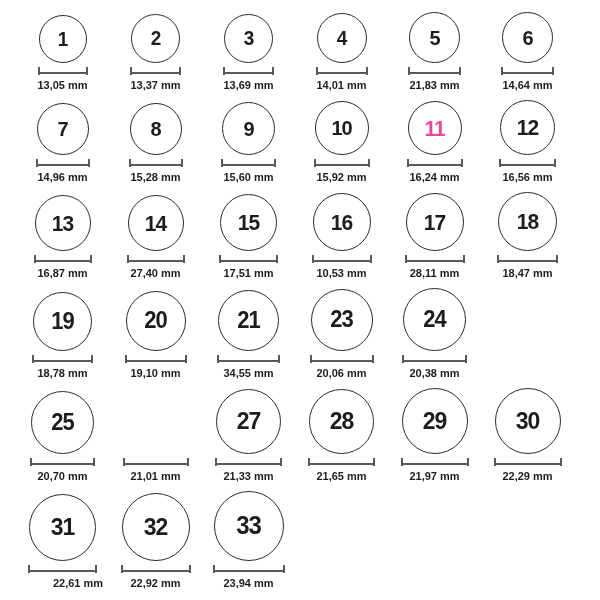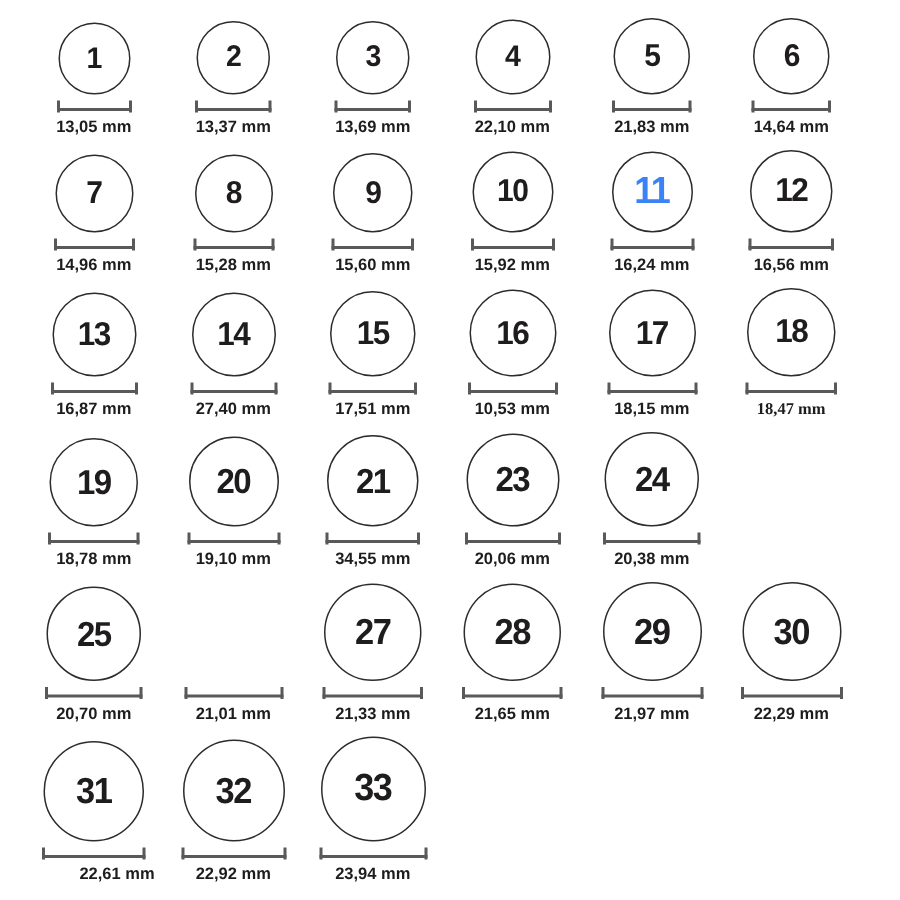--- a/index.html
+++ b/index.html
@@ -113,21 +113,21 @@
   </div>
       <div class="ring-cell">
     <div class="ring-circle" style="width: 50px; height: 50px; border: 1.5px solid rgb(45, 43, 44);">
       <span class="ring-number" style="font-size: 19px; color: rgb(30, 28, 29);">4</span>
     </div>
     <div class="bracket" style="width: 52px;">
       <div class="tick left" style="background: rgb(88, 89, 91);"></div>
       <div class="line" style="background: rgb(88, 89, 91);"></div>
       <div class="tick right" style="background: rgb(88, 89, 91);"></div>
     </div>
-    <div class="diameter-label" style="color: rgb(30, 28, 29);">22,10 mm</div>
+    <div class="diameter-label" style="color: rgb(30, 28, 29);">14,01 mm</div>
   </div>
       <div class="ring-cell">
     <div class="ring-circle" style="width: 51px; height: 51px; border: 1.5px solid rgb(45, 43, 44);">
       <span class="ring-number" style="font-size: 20px; color: rgb(30, 28, 29);">5</span>
     </div>
     <div class="bracket" style="width: 53px;">
       <div class="tick left" style="background: rgb(88, 89, 91);"></div>
       <div class="line" style="background: rgb(88, 89, 91);"></div>
       <div class="tick right" style="background: rgb(88, 89, 91);"></div>
     </div>
@@ -185,21 +185,21 @@
     </div>
     <div class="bracket" style="width: 56px;">
       <div class="tick left" style="background: rgb(88, 89, 91);"></div>
       <div class="line" style="background: rgb(88, 89, 91);"></div>
       <div class="tick right" style="background: rgb(88, 89, 91);"></div>
     </div>
     <div class="diameter-label" style="color: rgb(30, 28, 29);">15,92 mm</div>
   </div>
       <div class="ring-cell">
     <div class="ring-circle" style="width: 54px; height: 54px; border: 1.5px solid rgb(45, 43, 44);">
-      <span class="ring-number" style="font-size: 24px; color: #3b82f6; text-align: right;">11</span>
+      <span class="ring-number" style="font-size: 21px; color: #ec4899; text-align: right;">11</span>
     </div>
     <div class="bracket" style="width: 56px;">
       <div class="tick left" style="background: rgb(88, 89, 91);"></div>
       <div class="line" style="background: rgb(88, 89, 91);"></div>
       <div class="tick right" style="background: rgb(88, 89, 91);"></div>
     </div>
     <div class="diameter-label" style="color: rgb(30, 28, 29);">16,24 mm</div>
   </div>
       <div class="ring-cell">
     <div class="ring-circle" style="width: 55px; height: 55px; border: 1.5px solid rgb(45, 43, 44);">
@@ -260,32 +260,32 @@
   </div>
       <div class="ring-cell">
     <div class="ring-circle" style="width: 58px; height: 58px; border: 1.5px solid rgb(45, 43, 44);">
       <span class="ring-number" style="font-size: 21px; color: rgb(30, 28, 29);">17</span>
     </div>
     <div class="bracket" style="width: 60px;">
       <div class="tick left" style="background: rgb(88, 89, 91);"></div>
       <div class="line" style="background: rgb(88, 89, 91);"></div>
       <div class="tick right" style="background: rgb(88, 89, 91);"></div>
     </div>
-    <div class="diameter-label" style="color: rgb(30, 28, 29);">18,15 mm</div>
+    <div class="diameter-label" style="color: rgb(30, 28, 29);">28,11 mm</div>
   </div>
       <div class="ring-cell">
     <div class="ring-circle" style="width: 59px; height: 59px; border: 1.5px solid rgb(45, 43, 44);">
       <span class="ring-number" style="font-size: 21px; color: rgb(30, 28, 29);">18</span>
     </div>
     <div class="bracket" style="width: 61px;">
       <div class="tick left" style="background: rgb(88, 89, 91);"></div>
       <div class="line" style="background: rgb(88, 89, 91);"></div>
       <div class="tick right" style="background: rgb(88, 89, 91);"></div>
     </div>
-    <div class="diameter-label" style="color: rgb(30, 28, 29); font-family: Liberation Serif, serif;">18,47 mm</div>
+    <div class="diameter-label" style="color: rgb(30, 28, 29);">18,47 mm</div>
   </div>
     </div>
     <div class="ring-row">
       <div class="ring-cell">
     <div class="ring-circle" style="width: 59px; height: 59px; border: 1.5px solid rgb(45, 43, 44);">
       <span class="ring-number" style="font-size: 22px; color: rgb(30, 28, 29);">19</span>
     </div>
     <div class="bracket" style="width: 61px;">
       <div class="tick left" style="background: rgb(88, 89, 91);"></div>
       <div class="line" style="background: rgb(88, 89, 91);"></div>

